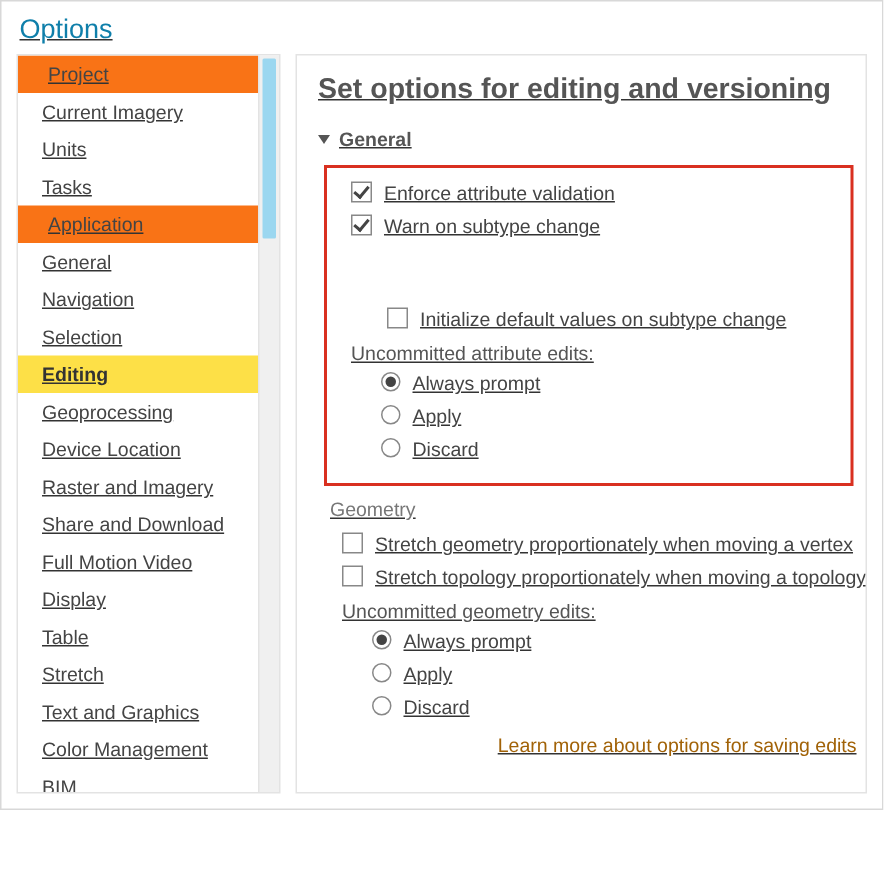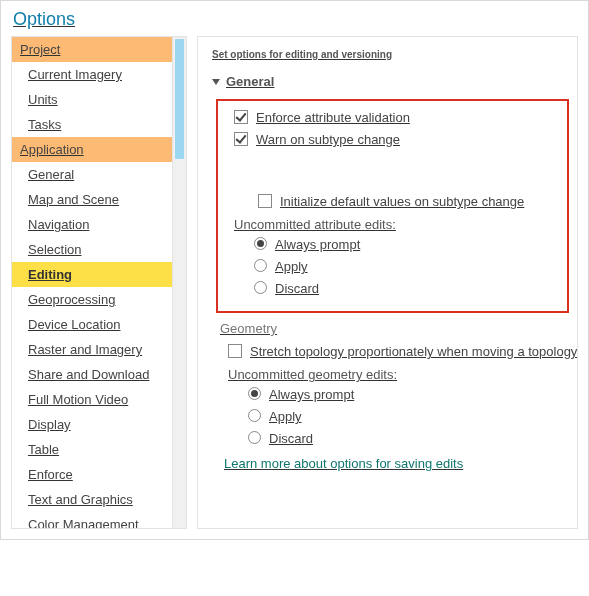--- a/index.html
+++ b/index.html
@@ -41,24 +41,24 @@
     flex: 1;
     overflow: hidden;
     position: relative;
   }
   .sb-list {
     padding: 0;
     margin: 0;
     list-style: none;
   }
   .sb-header {
-    background: #fdba74;
+    background: #f97316;
     color: #444;
     font-weight: 400;
-    padding: 5px 8px;
+    padding: 5px 20px;
     font-size: 13px;
   }
   .sb-item {
     padding: 5px 8px 5px 16px;
     color: #444;
     cursor: pointer;
     white-space: nowrap;
     overflow: hidden;
     text-overflow: ellipsis;
   }
@@ -82,21 +82,21 @@
     border-radius: 1px;
   }
   .content-wrap {
     flex: 1;
     border: 1px solid #e3e3e3;
     padding: 10px 6px 10px 14px;
     overflow: hidden;
     min-width: 0;
   }
   .content-title {
-    font-size: 10px;
+    font-size: 19px;
     color: #555;
     font-weight: 600;
     margin: 2px 0 14px 0;
   }
   .section-head {
     font-weight: 600;
     color: #555;
     font-size: 13px;
     margin: 0 0 10px 0;
     display: flex;
@@ -169,53 +169,53 @@
     width: 7px; height: 7px;
     border-radius: 50%;
     background: #444;
   }
   .highlight-box {
     border: 2px solid #d93020;
     padding: 4px 8px 8px 8px;
     margin: 2px 2px 8px -4px;
   }
   .link {
-    color: #0f766e;
+    color: #a16207;
     margin: 10px 0 0 4px;
     cursor: pointer;
+    text-align: right;
   }
 </style>
 </head>
 <body>
 
 <div class="window">
   <div class="title">Options</div>
   <div class="body">
 
     <div class="sidebar-wrap">
       <div class="sidebar">
         <ul class="sb-list" id="sb-root">
             <li class="sb-header">Project</li>
             <li class="sb-item">Current Imagery</li>
             <li class="sb-item">Units</li>
             <li class="sb-item">Tasks</li>
             <li class="sb-header">Application</li>
             <li class="sb-item">General</li>
-            <li class="sb-item">Map and Scene</li>
             <li class="sb-item">Navigation</li>
             <li class="sb-item">Selection</li>
             <li class="sb-item selected">Editing</li>
             <li class="sb-item">Geoprocessing</li>
             <li class="sb-item">Device Location</li>
             <li class="sb-item">Raster and Imagery</li>
             <li class="sb-item">Share and Download</li>
             <li class="sb-item">Full Motion Video</li>
             <li class="sb-item">Display</li>
             <li class="sb-item">Table</li>
-            <li class="sb-item">Enforce</li>
+            <li class="sb-item">Stretch</li>
             <li class="sb-item">Text and Graphics</li>
             <li class="sb-item">Color Management</li>
             <li class="sb-item">BIM</li>
           </ul>
       </div>
       <div class="scrollbar">
         <div class="scroll-thumb"></div>
       </div>
     </div>
 
@@ -257,20 +257,24 @@
             <span>Apply</span>
           </div>
           <div class="row opt">
             <span class="rd"></span>
             <span>Discard</span>
           </div>
         </div>
 
         <div class="group-title">Geometry</div>
 
+        <div class="row">
+          <span class="cb"></span>
+          <span>Stretch geometry proportionately when moving a vertex</span>
+        </div>
 
         <div class="row">
           <span class="cb"></span>
           <span>Stretch topology proportionately when moving a topology elem</span>
         </div>
 
         <div class="sublabel">Uncommitted geometry edits:</div>
 
         <div class="row opt">
           <span class="rd selected"></span>

